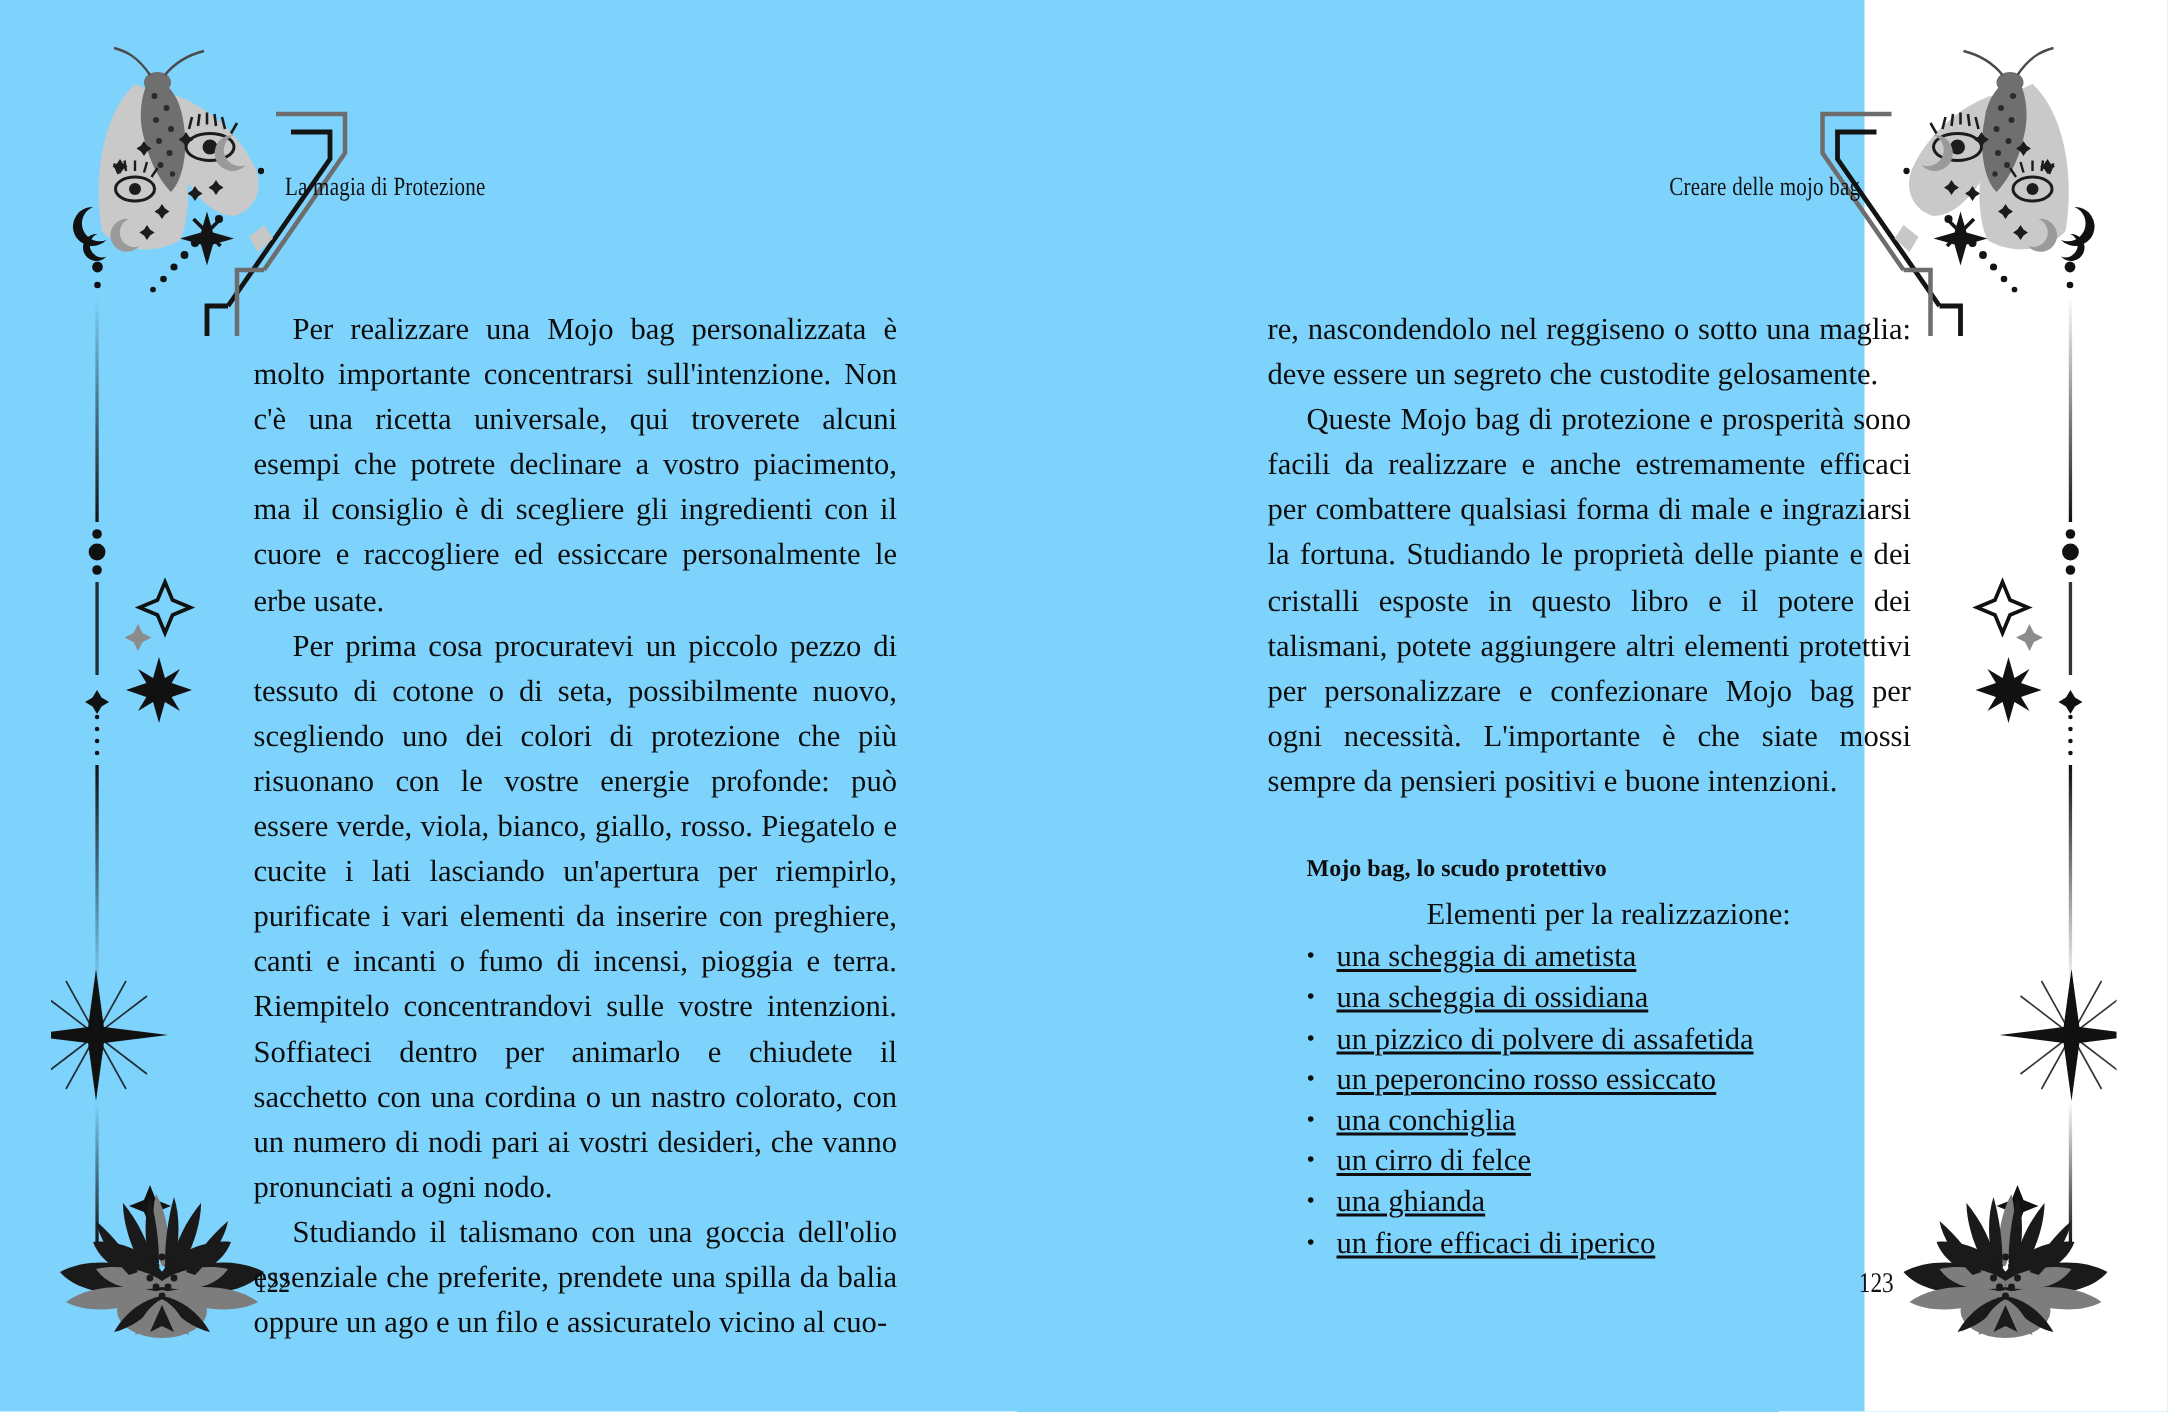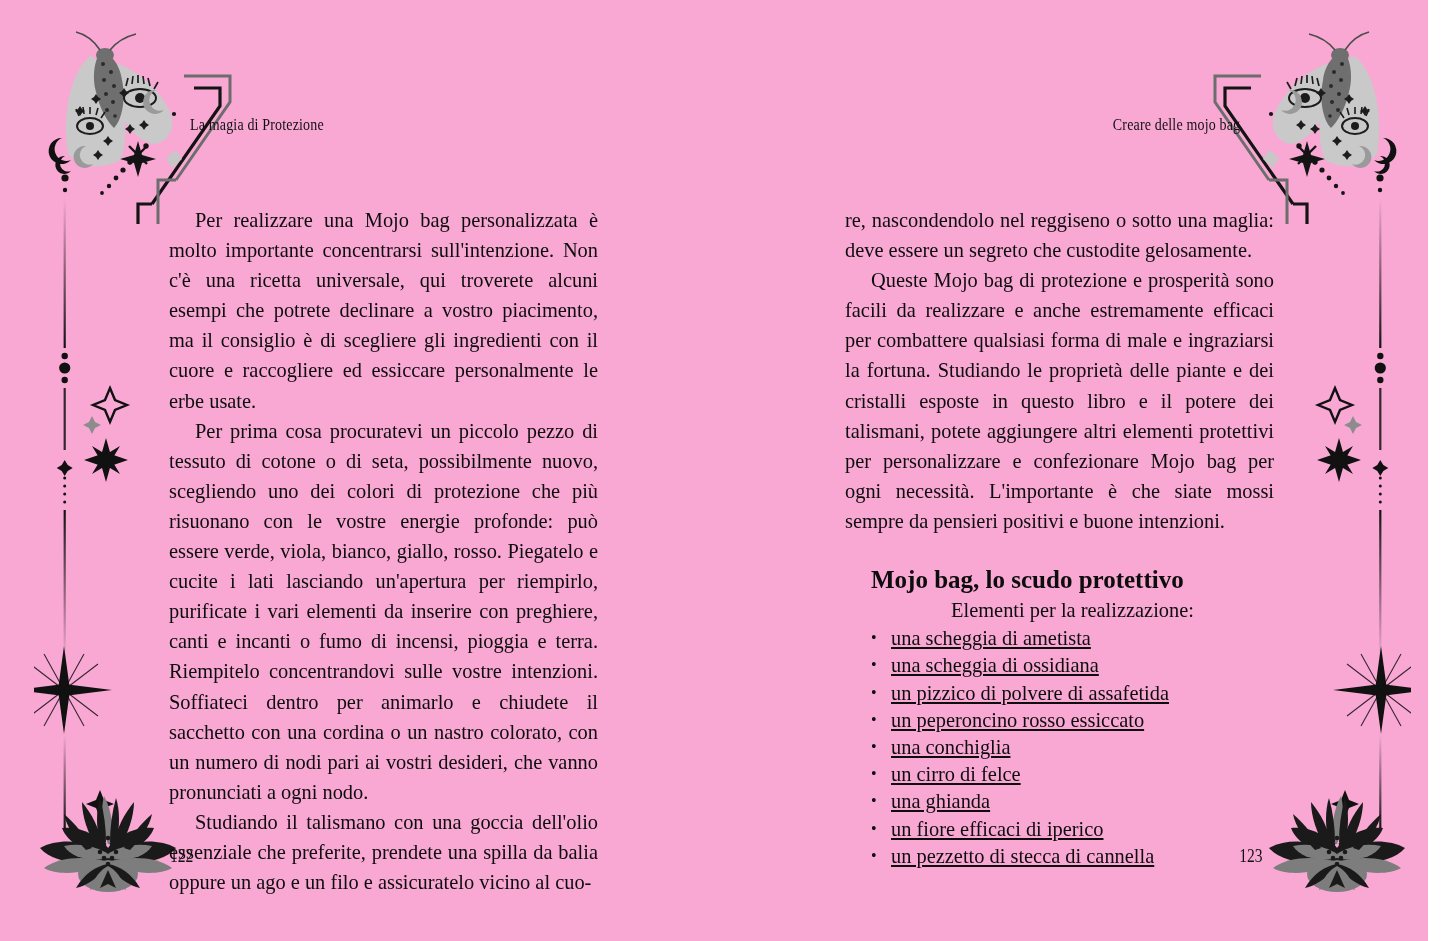--- a/index.html
+++ b/index.html
@@ -9,23 +9,23 @@
   }
   body {
     width: 1445px;
     height: 941px;
     overflow: hidden;
     font-family: "Liberation Serif", "DejaVu Serif", serif;
     color: #0d0d0d;
   }
   .spread {
     position: relative;
-    width: 1428px;
+    width: 1243px;
     height: 941px;
-    background: #f9a8d4;
+    background: #7dd3fc;
   }
   .page {
     position: absolute;
     top: 0;
     width: 722px;
     height: 941px;
   }
   .page-left  { left: 0; }
   .page-right { left: 723px; }
 
@@ -60,21 +60,21 @@
 
   .column p {
     margin: 0;
     text-indent: 26px;
   }
   .column p.no-indent { text-indent: 0; }
 
   .sub-heading {
     margin: 0;
     font-weight: bold;
-    font-size: 25px;
+    font-size: 16px;
     line-height: 30.1px;
     text-align: left;
     text-indent: 0;
   }
   .lead-in {
     margin: 0;
     text-align: center;
     text-indent: 0;
     font-size: 20.4px;
     line-height: 30.1px;
@@ -510,20 +510,19 @@
       <p class="lead-in">Elementi per la realizzazione:</p>
       <ul class="ingredients">
         <li>una scheggia di ametista</li>
         <li>una scheggia di ossidiana</li>
         <li>un pizzico di polvere di assafetida</li>
         <li>un peperoncino rosso essiccato</li>
         <li>una conchiglia</li>
         <li>un cirro di felce</li>
         <li>una ghianda</li>
         <li>un fiore efficaci di iperico</li>
-        <li>un pezzetto di stecca di cannella</li>
       </ul>
     </div>
 
     <div class="folio">123</div>
   </div>
 
 </div>
 
 </body></html>

